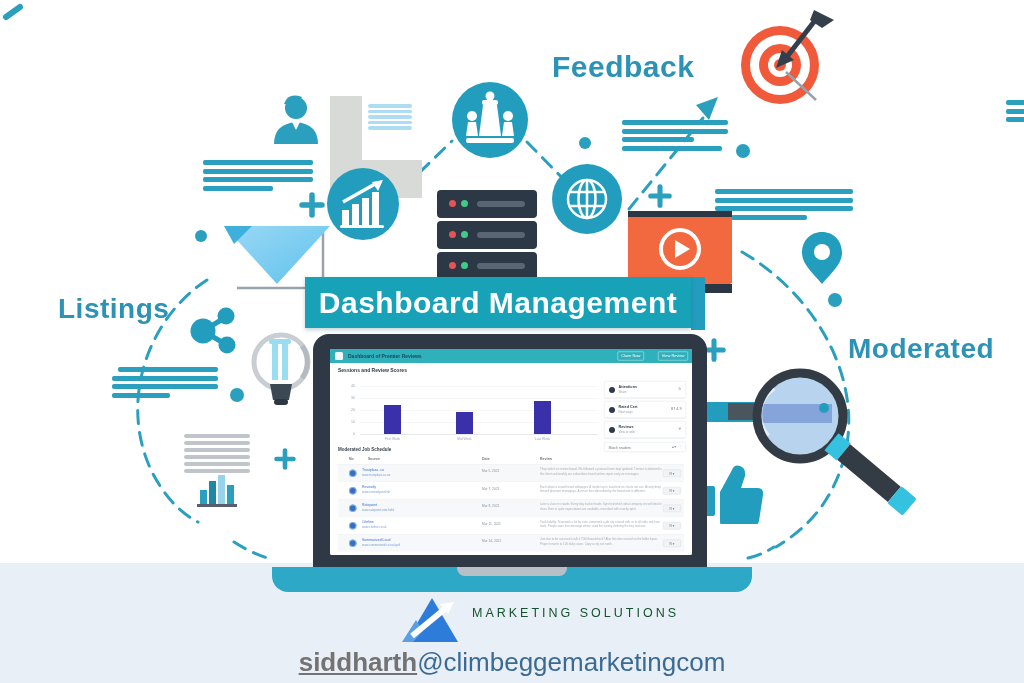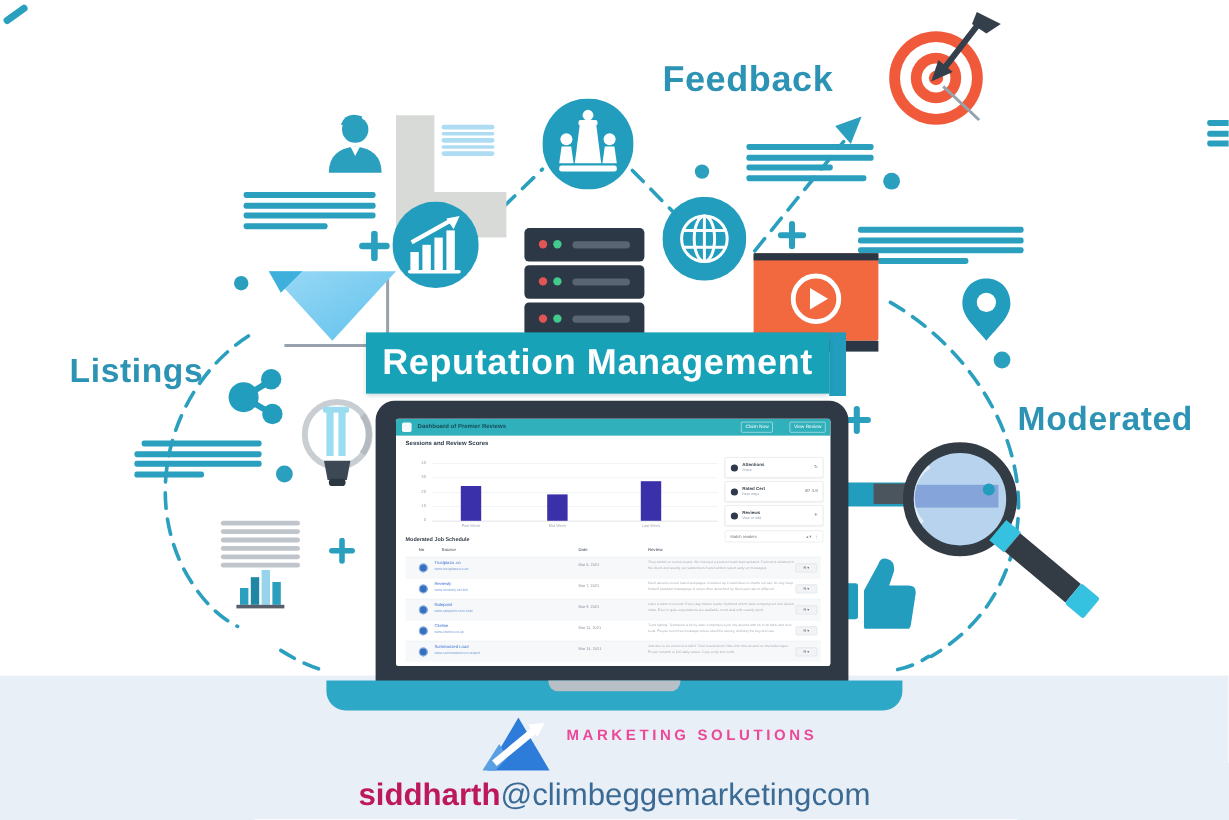--- a/index.html
+++ b/index.html
@@ -56,23 +56,23 @@
   .rdate{position:absolute;left:288px;top:9px;font-size:6.5px;color:#8a949e;}
   .rdesc{position:absolute;left:404px;top:5px;width:246px;font-size:5.8px;line-height:9px;color:#a9b0b7;max-height:28px;overflow:hidden;}
   .rbtn{position:absolute;right:6px;top:10px;width:36px;height:15px;background:#f1f3f5;border:1px solid #dadfe4;border-radius:2px;
     font-size:6.5px;color:#67717b;text-align:center;line-height:13px;}
   
   .strip{position:absolute;left:0;top:563px;width:1024px;height:120px;background:#e9eff7;z-index:1;}
   .brand{position:absolute;left:402px;top:594px;display:flex;align-items:center;gap:8px;z-index:9;}
   .brand-name{font-size:38px;font-weight:800;line-height:1;letter-spacing:-.5px;}
   .brand-name .b1{color:#1a6fd0;}
   .brand-name .b2{color:#2fb9b0;}
-  .brand-tag{font-size:12.5px;letter-spacing:3px;color:#ec4899;font-weight:bold;margin:3px 0 16px 4px;}
+  .brand-tag{font-size:12.5px;letter-spacing:3px;color:#14532d;font-weight:normal;margin:3px 0 16px 4px;}
   .email{position:absolute;left:50%;top:647px;transform:translateX(-50%);font-size:26px;z-index:9;white-space:nowrap;}
-  .email .eu{font-weight:bold;color:#be185d;}
+  .email .eu{font-weight:bold;color:#737373;text-decoration:underline;}
   .email .ed{color:#3b6b94;}
   .svgabs{position:absolute;z-index:3;}
 </style>
 </head>
 <body>
 
 <div class="stage">
 
   <div class="strip"></div>
 
@@ -319,21 +319,21 @@
   </svg>
 
   <svg class="svgabs" style="left:700px;top:452px" width="72" height="72" viewBox="0 0 72 72">
     <g fill="#229dbd">
       <rect x="2" y="34" width="13" height="30" rx="2"></rect>
       <path d="M20 64 V40 L32 18 q2 -6 8 -4 q6 2 5 10 l-4 12 h16 q7 0 6 7 l-4 26 q-1 5 -7 5 H26 q-6 0 -6 -4 Z"></path>
     </g>
   </svg>
 
   <div class="banner">
-    <span>Reputation Management</span>
+    <span>Dashboard Management</span>
   </div>
 
   <div class="lap-frame">
     <div class="lap-screen">
       <div class="scr">
         <div class="scr-head">
           <div class="scr-logo"></div>
           <div class="scr-title">Dashboard of Premier Reviews</div>
           <div class="scr-btn" style="right:96px">Claim Now</div>
           <div class="scr-btn" style="right:8px">View Review</div>

